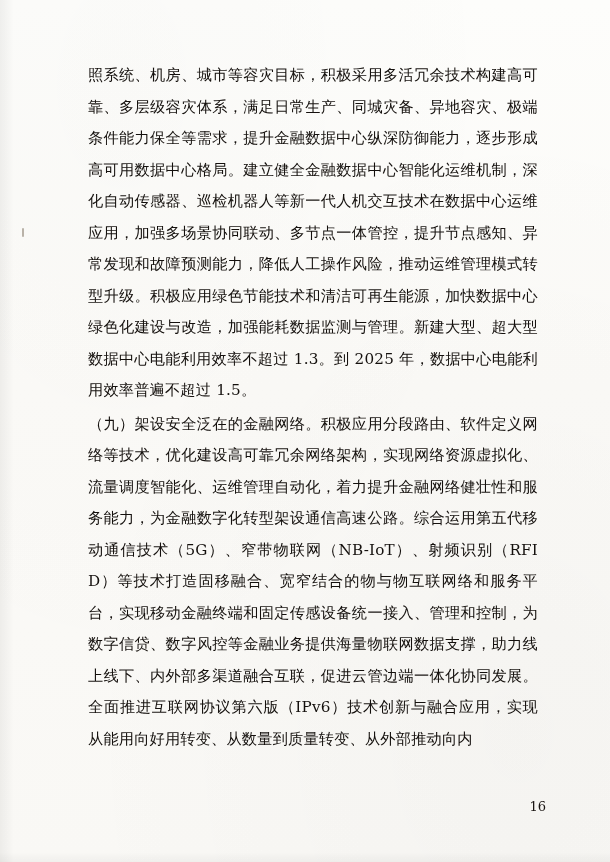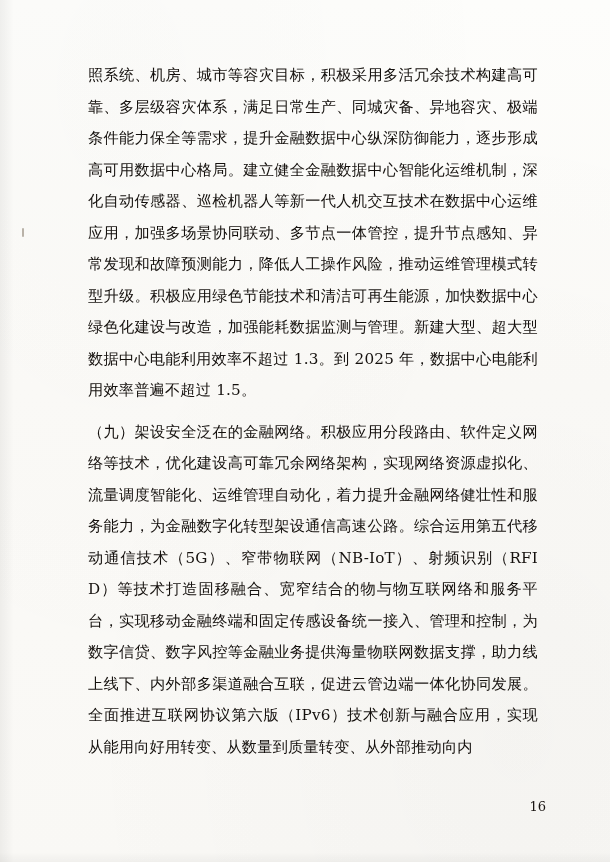--- a/index.html
+++ b/index.html
@@ -41,21 +41,21 @@
     font-size: 15.2px;
     line-height: 31.5px;
     color: #14100d;
     text-align: justify;
     text-justify: inter-character;
     letter-spacing: 0.2px;
     text-indent: 0;
     word-break: break-all;
   }
   p.para + p.para {
-    margin-top: 10px;
+    margin-top: 2px;
   }
   p.indent {
     text-indent: 0;
   }
   .page-number {
     position: absolute;
     right: 64px;
     bottom: 48px;
     font-size: 13px;
     color: #1a1512;

